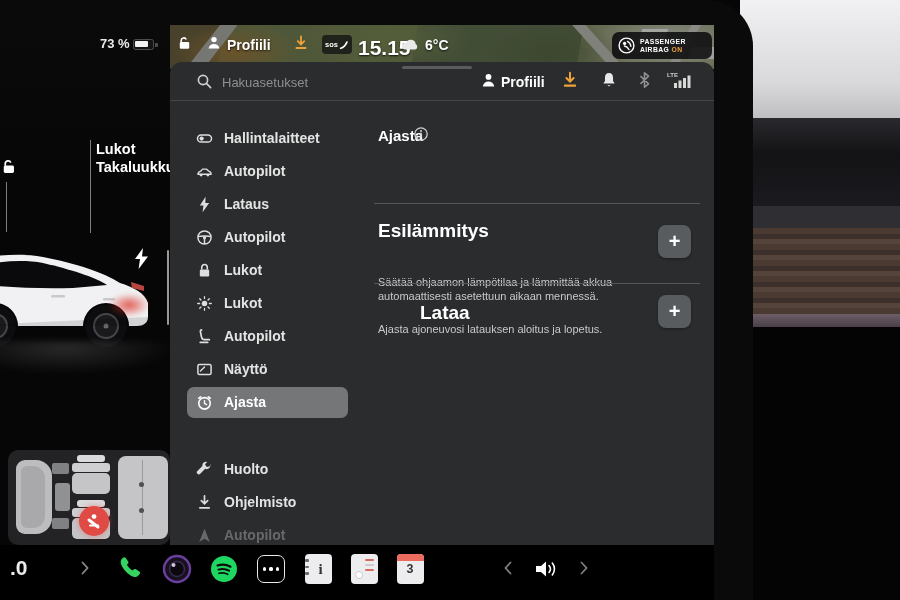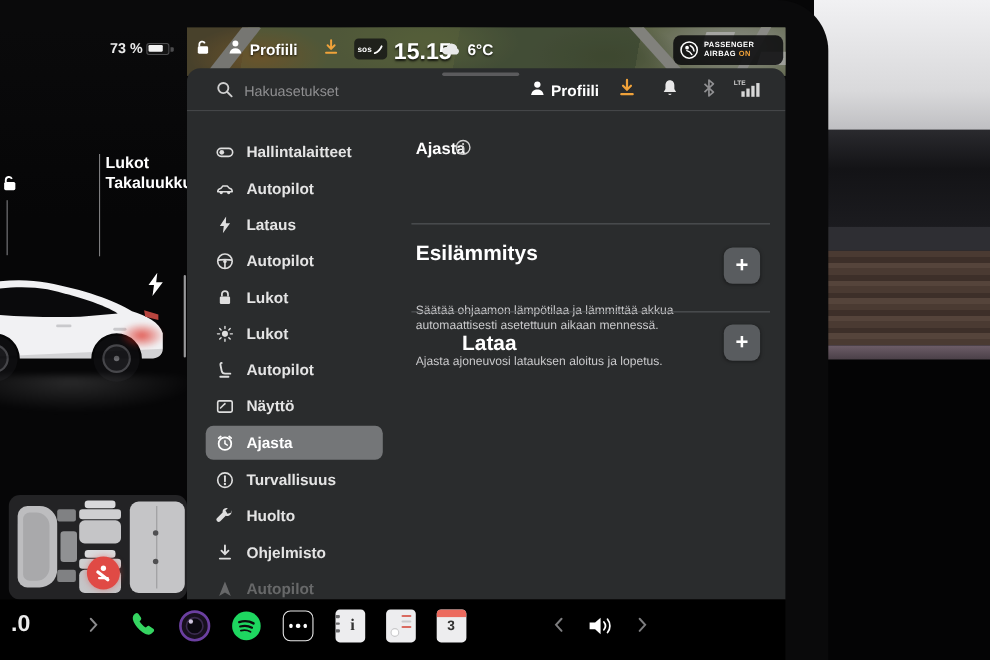--- a/index.html
+++ b/index.html
@@ -390,28 +390,20 @@
         <span class="lbl">Näyttö</span>
       </div>
       <div class="abs side-item" style="top:330px;">
         <svg width="17" height="17" viewBox="0 0 16 16">
               <circle cx="8" cy="8.8" r="5.4" fill="none" stroke="#fff" stroke-width="1.5"></circle>
               <path d="M8 6.2 V8.8 L10 10" fill="none" stroke="#fff" stroke-width="1.3" stroke-linecap="round"></path>
               <path d="M2.6 4 L4.4 2.6 M13.4 4 L11.6 2.6" stroke="#fff" stroke-width="1.5" stroke-linecap="round"></path>
             </svg>
         <span class="lbl" style="color:#fff;">Ajasta</span>
       </div>
-      <div class="abs side-item" style="top:364px;">
-        <svg width="17" height="17" viewBox="0 0 16 16">
-              <circle cx="8" cy="8" r="6.2" fill="none" stroke="#dedede" stroke-width="1.4"></circle>
-              <path d="M8 4.6 V9" stroke="#dedede" stroke-width="1.6" stroke-linecap="round"></path>
-              <circle cx="8" cy="11.3" r="1" fill="#dedede"></circle>
-            </svg>
-        <span class="lbl">Turvallisuus</span>
-      </div>
       <div class="abs side-item" style="top:397px;">
         <svg width="17" height="17" viewBox="0 0 16 16">
               <path d="M13.2 2.8 a3.4 3.4 0 0 1-4.5 4.5 L4 12 a1.9 1.9 0 1 1-2.7-2.7 L6 4.6 A3.4 3.4 0 0 1 10.5 .9 L8.4 3 l1.8 2.6 2.9-.7 z" fill="#dedede"></path>
             </svg>
         <span class="lbl">Huolto</span>
       </div>
       <div class="abs side-item" style="top:430px;">
         <svg width="17" height="17" viewBox="0 0 16 16">
               <path d="M8 1.8 V9 M5 6.2 L8 9.2 L11 6.2" fill="none" stroke="#dedede" stroke-width="1.6" stroke-linecap="round"></path>
               <path d="M3.6 13 h8.8" stroke="#dedede" stroke-width="1.6" stroke-linecap="round"></path>

